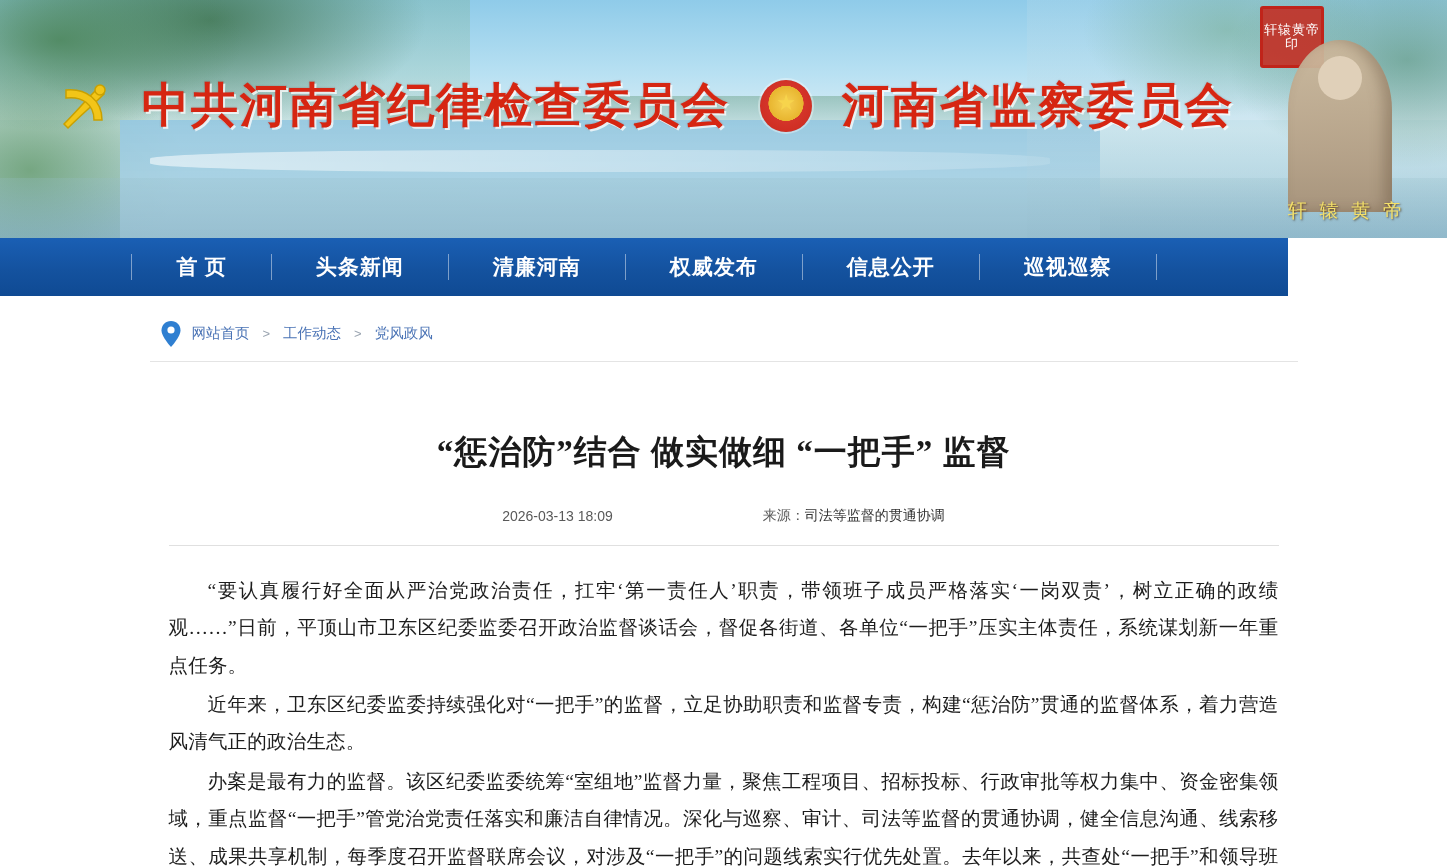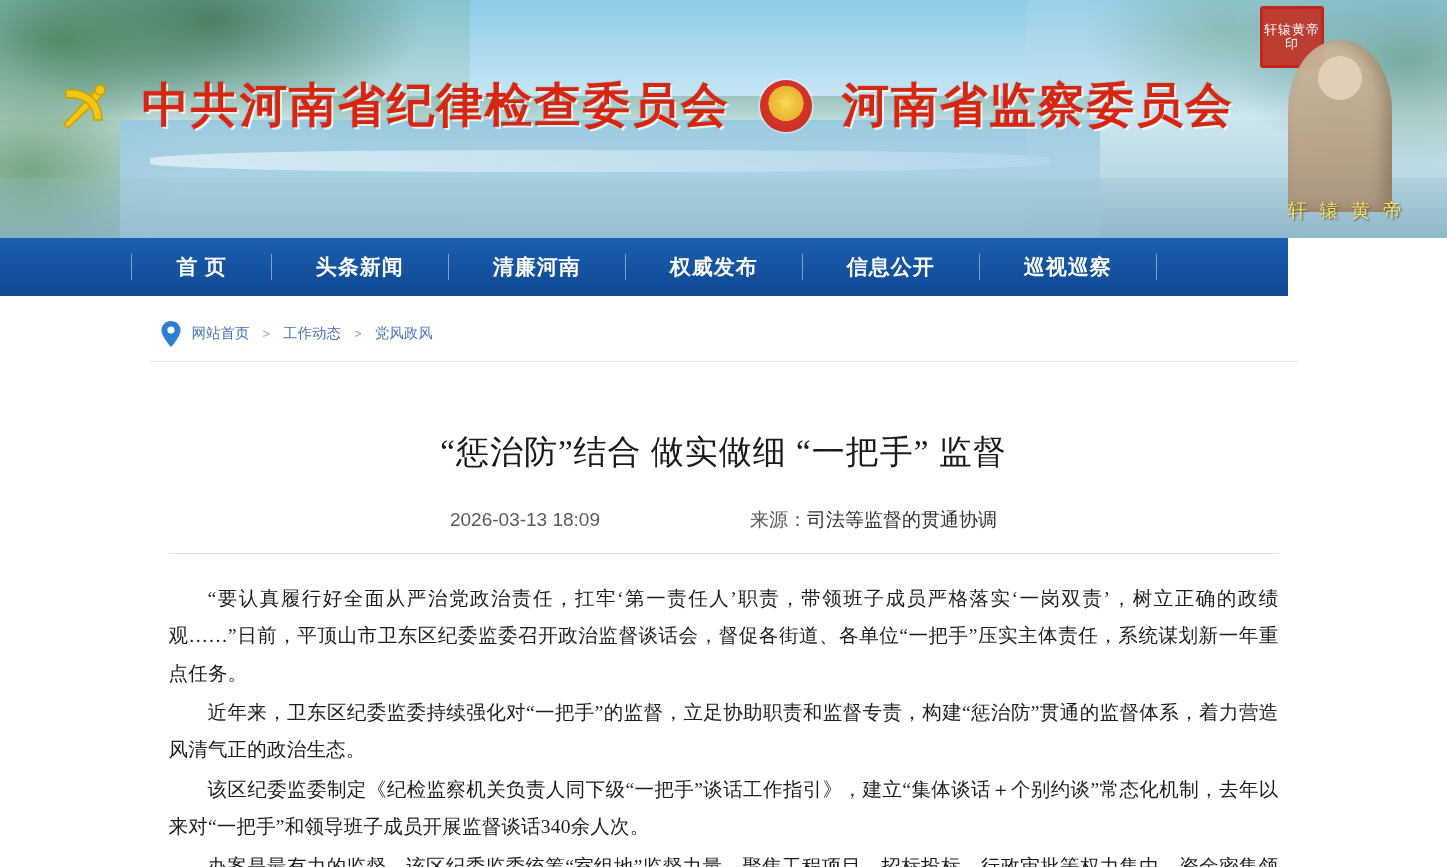--- a/index.html
+++ b/index.html
@@ -154,28 +154,28 @@
   .crumb .sep { color:#9aa4b0; font-size:13px; margin:0 5px; }
   .crumb .cur { color:#4a73b5; font-size:14.5px; }
 
   
   .article {
     width:1110px; margin: 0 auto; padding-top: 46px;
   }
   .art-title {
     text-align:center;
     font-family:"Liberation Serif", serif;
-    font-size: 33px; font-weight:normal; color:#1a1a1a;
+    font-size: 33px; font-weight:bold; color:#1a1a1a;
     letter-spacing:1px; line-height:1.35;
   }
   .meta {
     display:flex; align-items:center; justify-content:center;
     gap: 150px;
     margin-top: 32px; margin-bottom: 20px;
-    color:#595959; font-size:19px;
+    color:#595959; font-size:14px;
   }
   .meta .src-label { color:#595959; }
   .meta .src-value { color:#333; }
   .divider { height:1px; background:#e0e0e0; width:1110px; margin: 0 auto 26px auto; }
 
   .body p {
     font-family:"Liberation Serif", serif;
     font-size: 19.5px;
     line-height: 1.92;
     color: #1d1d1d;
@@ -264,17 +264,16 @@
       <span>
         <span class="src-label">来源：</span><span class="src-value">司法等监督的贯通协调</span>
       </span>
     </div>
   </div>
   <div class="divider"></div>
 
   <div class="article body" style="padding-top:0;">
     <p>“要认真履行好全面从严治党政治责任，扛牢‘第一责任人’职责，带领班子成员严格落实‘一岗双责’，树立正确的政绩观……”日前，平顶山市卫东区纪委监委召开政治监督谈话会，督促各街道、各单位“一把手”压实主体责任，系统谋划新一年重点任务。</p>
     <p>近年来，卫东区纪委监委持续强化对“一把手”的监督，立足协助职责和监督专责，构建“惩治防”贯通的监督体系，着力营造风清气正的政治生态。</p>
-    <p>该区纪委监委制定《纪检监察机关负责人同下级“一把手”谈话工作指引》，建立“集体谈话＋个别约谈”常态化机制，去年以来对“一把手”和领导班子成员开展监督谈话340余人次。</p>
     <p>办案是最有力的监督。该区纪委监委统筹“室组地”监督力量，聚焦工程项目、招标投标、行政审批等权力集中、资金密集领域，重点监督“一把手”管党治党责任落实和廉洁自律情况。深化与巡察、审计、司法等监督的贯通协调，健全信息沟通、线索移送、成果共享机制，每季度召开监督联席会议，对涉及“一把手”的问题线索实行优先处置。去年以来，共查处“一把手”和领导班子违纪违法案件16</p>
   </div>
 
 </div>
 
 </body></html>

